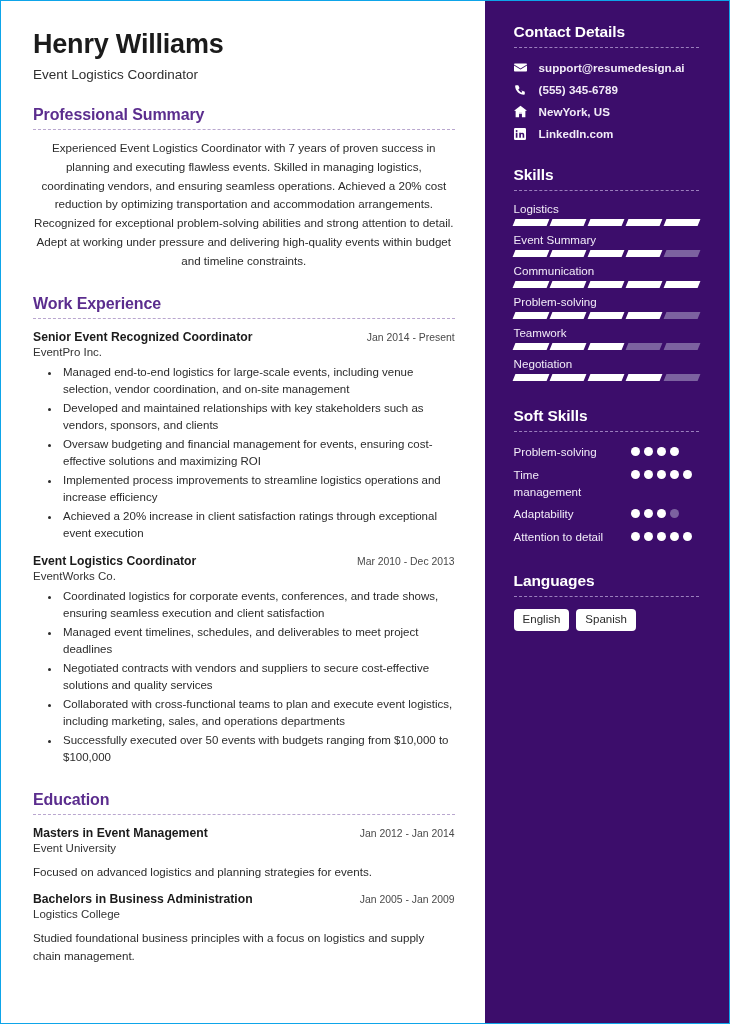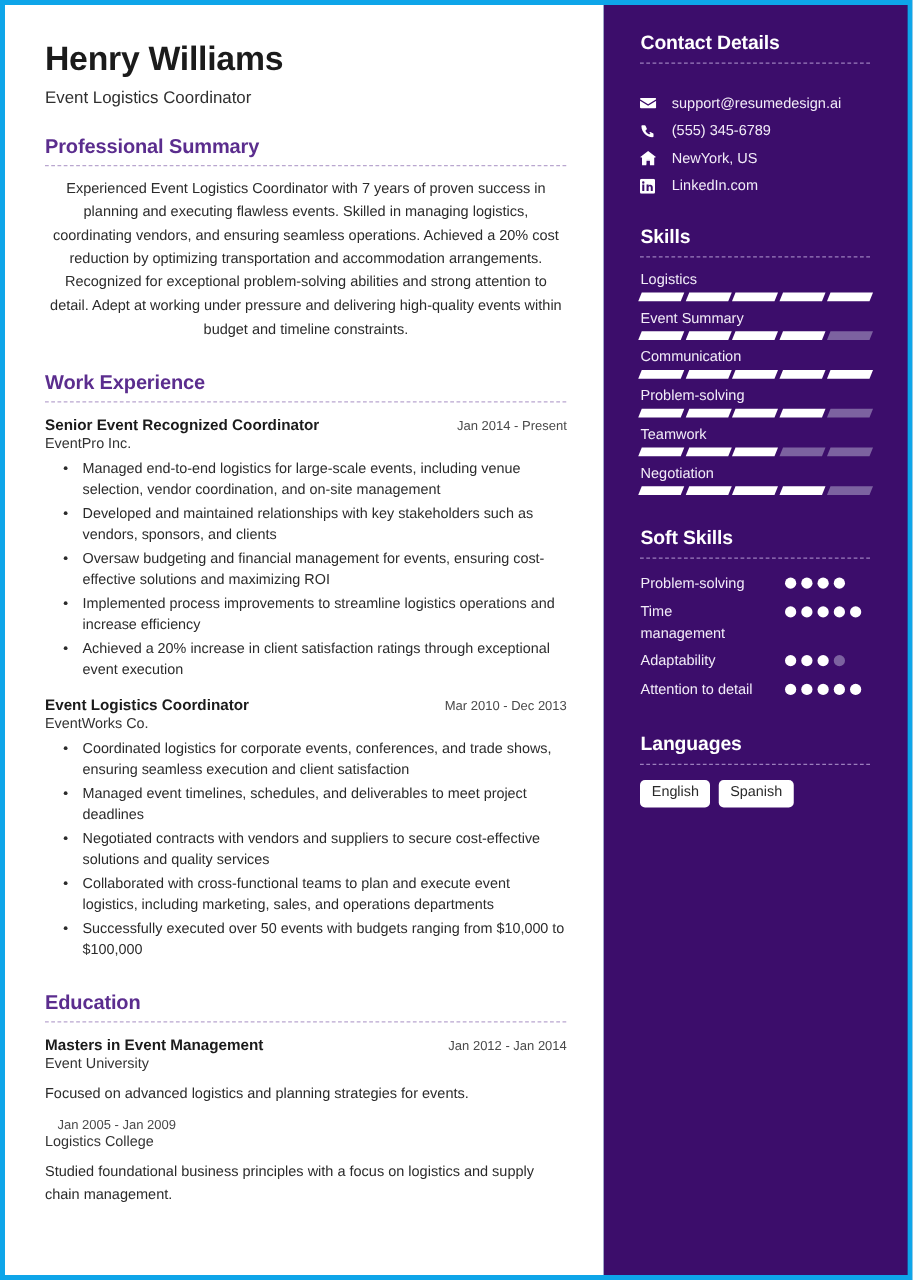--- a/index.html
+++ b/index.html
@@ -9,23 +9,23 @@
     height: 1024px;
     background: #ffffff;
     font-family: "Liberation Sans", "DejaVu Sans", sans-serif;
     overflow: hidden;
   }
 
   .page {
     position: relative;
     width: 730px;
     height: 1024px;
-    background: #0369a1;
-    display: flex;
-    border: 4px solid #0ea5e9;
+    background: #be185d;
+    display: flex;
+    border: 1px solid #0ea5e9;
   }
 
   
   .main {
     width: 485px;
     height: 100%;
     padding: 28px 30px 10px 32px;
     background: #ffffff;
   }
 
@@ -133,21 +133,21 @@
 
   .side-rule {
     margin-top: 6px;
     height: 0;
     border-top: 1.5px dashed #9b7fbd;
   }
 
   .side-section { margin-top: 26px; }
   .side-section.first { margin-top: 0; }
 
-  .contact-list { margin-top: 25px; }
+  .contact-list { margin-top: 13px; font-weight: bold; }
 
   .contact-row {
     display: flex;
     align-items: center;
     margin-bottom: 9px;
     font-size: 11.6px;
     color: #f2ecf8;
   }
 
   .contact-icon {
@@ -296,20 +296,21 @@
           <div class="entry">
             <div class="entry-head">
        <span class="entry-title">Masters in Event Management</span>
        <span class="entry-date">Jan 2012 - Jan 2014</span>
      </div>
      <div class="entry-sub">Event University</div>
      <div class="entry-desc">Focused on advanced logistics and planning strategies for events.</div>
           </div>
           <div class="entry">
             <div class="entry-head">
+       <span class="entry-title">Bachelors in Business Administration</span>
        <span class="entry-date">Jan 2005 - Jan 2009</span>
      </div>
      <div class="entry-sub">Logistics College</div>
      <div class="entry-desc">Studied foundational business principles with a focus on logistics and supply chain management.</div>
           </div>
         </div>
     </div>
 
   </div>
 

